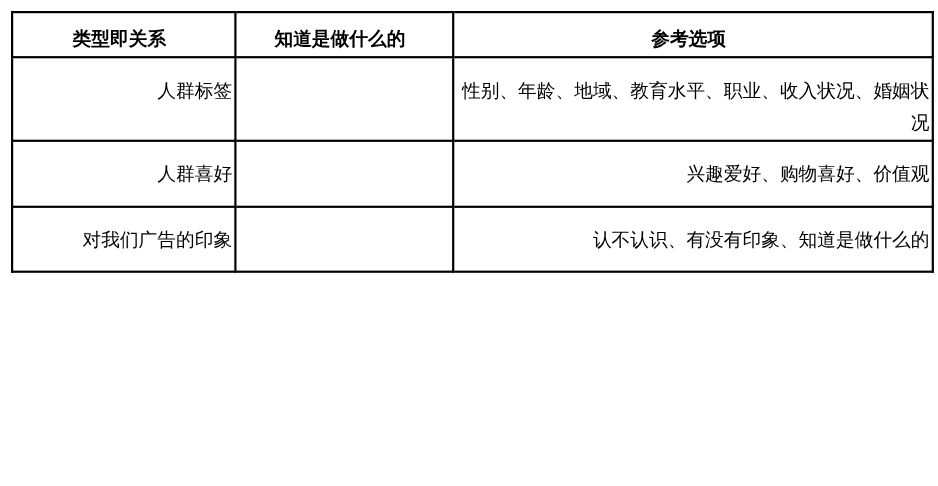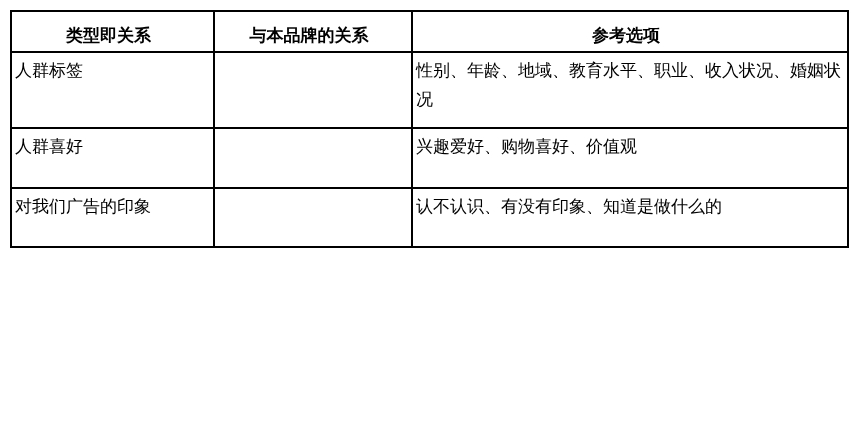--- a/index.html
+++ b/index.html
@@ -32,22 +32,22 @@
     overflow: hidden;
   }
   table.doc-table th {
     font-weight: bold;
     text-align: center;
     padding: 10px 10px 0 2px;
     height: 40px;
     box-sizing: border-box;
   }
   table.doc-table td {
-    text-align: left;
-    padding: 4px 2px 0 3px;
+    text-align: right;
+    padding: 16px 2px 0 3px;
     box-sizing: border-box;
   }
   col.c-type { width: 203px; }
   col.c-fill { width: 198px; }
   col.c-opts { width: 436px; }
   tr.r-tall  { height: 76px; }
   tr.r-mid   { height: 60px; }
   tr.r-last  { height: 59px; }
   .wavy {
     text-decoration: underline;
@@ -64,21 +64,21 @@
     <col class="c-type">
     <col class="c-fill">
     <col class="c-opts">
   </colgroup>
   <thead>
     <tr>
       <th>
         <span>类型即关系</span>
       </th>
       <th>
-        <span>与本品牌的关系</span>
+        <span>知道是做什么的</span>
       </th>
       <th>
         <span>参考选项</span>
       </th>
     </tr>
   </thead>
   <tbody>
     <tr class="r-tall">
       <td>
         <span>人群标签</span>

